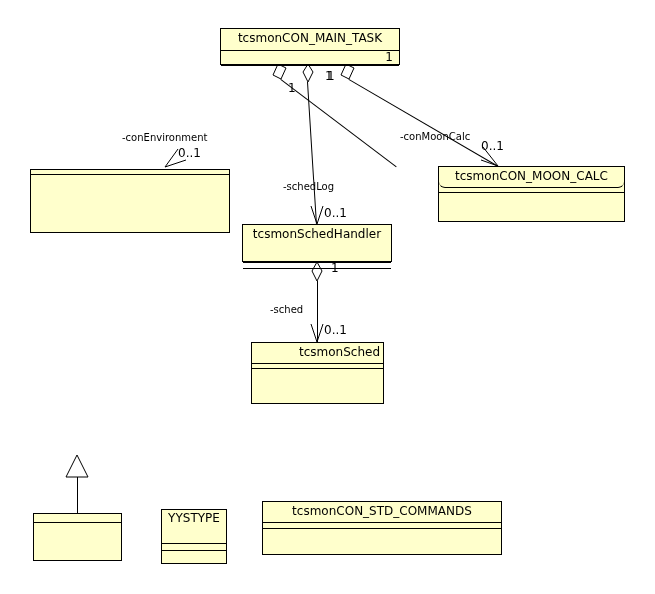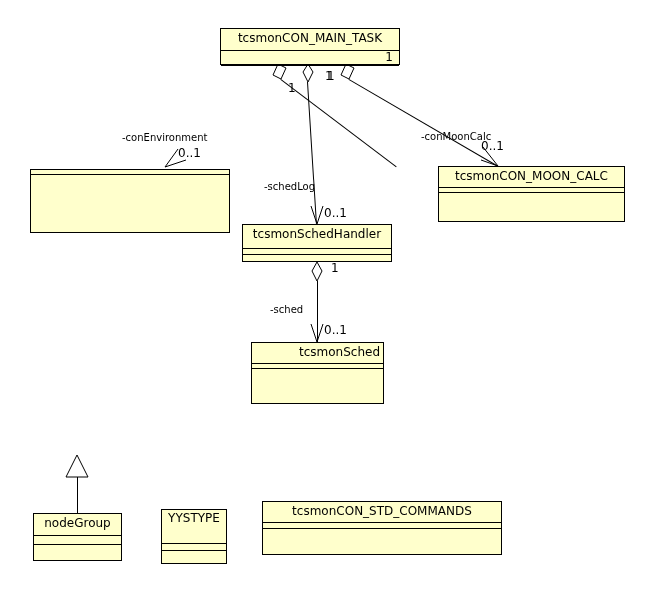--- a/index.html
+++ b/index.html
@@ -138,65 +138,64 @@
     <div class="uml-name" style="height:22px;">tcsmonCON_MAIN_TASK</div>
     <div class="uml-attrs" style="height:15px;">1</div>
   </div>
 
   <div class="uml-class" style="left:30px; top:169px; width:200px; height:64px;">
     <div class="uml-attrs blank" style="height:5px;"></div>
     <div class="uml-ops" style="height:36px;"></div>
   </div>
 
   <div class="uml-class" style="left:438px; top:166px; width:187px; height:56px;">
-    <div class="uml-name" style="height:21px;">tcsmonCON_MOON_CALC</div>
+    <div class="uml-name" style="height:21px;border-radius:6px;">tcsmonCON_MOON_CALC</div>
     <div class="uml-attrs blank" style="height:5px;"></div>
     <div class="uml-ops" style="height:28px;"></div>
   </div>
 
   <div class="uml-class" style="left:242px; top:224px; width:150px; height:38px;">
-    <div class="uml-name" style="height:24px;">tcsmonSchedHandler</div>
+    <div class="uml-name" style="height:38px;">tcsmonSchedHandler</div>
     <div class="uml-attrs blank" style="height:6px;"></div>
     <div class="uml-ops" style="height:9px;"></div>
   </div>
 
   <div class="uml-class" style="left:251px; top:342px; width:133px; height:62px;">
     <div class="uml-name" style="height:21px;padding-left:47px;">tcsmonSched</div>
     <div class="uml-attrs blank" style="height:5px;"></div>
     <div class="uml-ops" style="height:34px;"></div>
   </div>
 
 
   <div class="uml-class" style="left:33px; top:513px; width:89px; height:48px;">
-    <div class="uml-name" style="height:22px;">nodeGroup</div>
     <div class="uml-attrs blank" style="height:9px;"></div>
     <div class="uml-ops" style="height:15px;"></div>
   </div>
 
   <div class="uml-class" style="left:161px; top:509px; width:66px; height:55px;">
     <div class="uml-name tight" style="height:34px; word-break:break-all;">YYSTYPE</div>
     <div class="uml-attrs blank" style="height:7px;"></div>
     <div class="uml-ops" style="height:12px;"></div>
   </div>
 
   <div class="uml-class" style="left:262px; top:501px; width:240px; height:54px;">
     <div class="uml-name" style="height:21px;">tcsmonCON_STD_COMMANDS</div>
     <div class="uml-attrs blank" style="height:6px;"></div>
     <div class="uml-ops" style="height:25px;"></div>
   </div>
 
   <div class="edge-label" style="left:122px; top:131px;">-conEnvironment</div>
   <div class="mult" style="left:288px; top:82px;">1</div>
   <div class="mult" style="left:178px; top:147px;">0..1</div>
 
-  <div class="edge-label" style="left:264px; top:180px;">-schedLog</div>
+  <div class="edge-label" style="left:283px; top:180px;">-schedLog</div>
   <div class="mult" style="left:325px; top:70px;">1</div>
   <div class="mult" style="left:324px; top:207px;">0..1</div>
 
-  <div class="edge-label" style="left:400px; top:130px;margin-left:21px;">-conMoonCalc</div>
+  <div class="edge-label" style="left:400px; top:130px;">-conMoonCalc</div>
   <div class="mult" style="left:327px; top:70px;">1</div>
   <div class="mult" style="left:481px; top:140px;">0..1</div>
 
   <div class="edge-label" style="left:270px; top:303px;">-sched</div>
   <div class="mult" style="left:331px; top:262px;">1</div>
   <div class="mult" style="left:324px; top:324px;">0..1</div>
 
 </div>
 
 </body></html>

